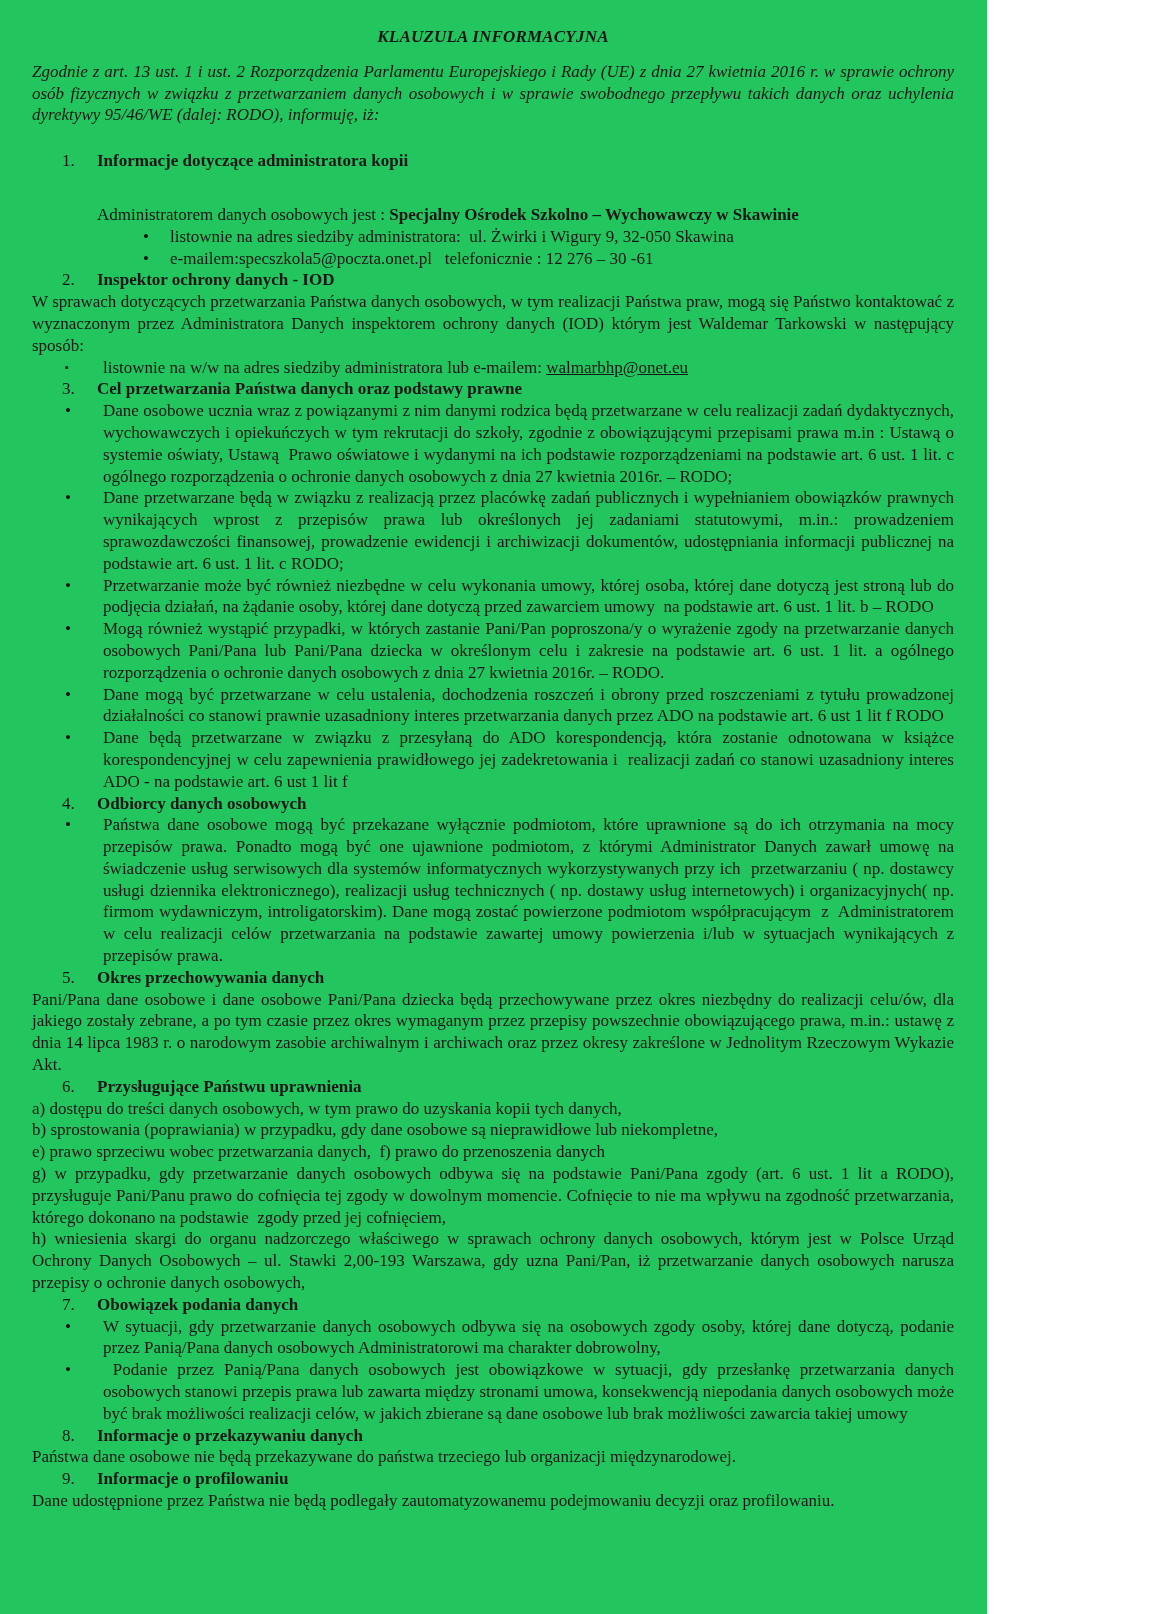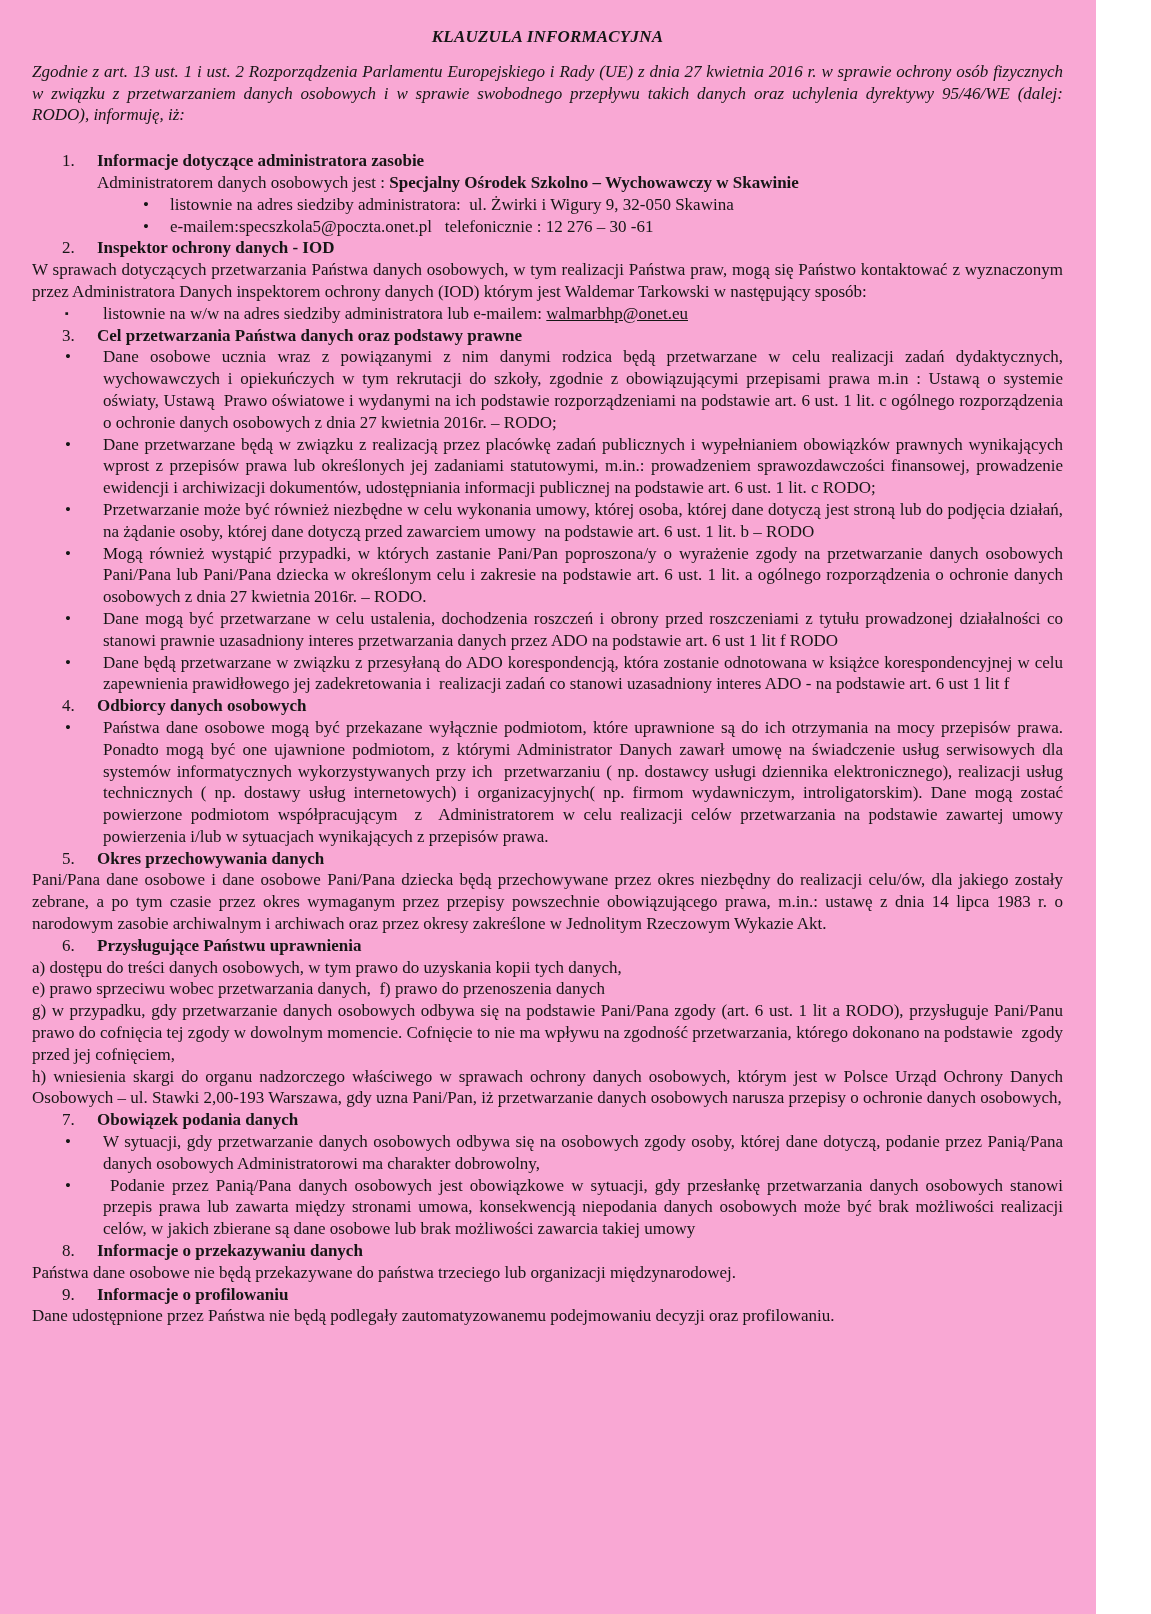--- a/index.html
+++ b/index.html
@@ -4,25 +4,25 @@
 <style>
   html,body{margin:0;padding:0;background:#ffffff;}
   body{
     width:1151px;
     font-family:"Liberation Serif","DejaVu Serif",serif;
     color:#161616;
     font-size:17px;
     line-height:21.8px;
   }
   .page{
-    width:1096px;
+    width:987px;
     min-height:1614px;
     box-sizing:border-box;
     padding:26px 33px 0 32px;
-    background:#f9a8d4;
+    background:#22c55e;
   }
   .doc-title{
     text-align:center;
     font-weight:bold;
     font-style:italic;
     margin-bottom:13px;
     letter-spacing:0.2px;
   }
   .blk{white-space:pre-wrap;}
   .intro{
@@ -36,20 +36,21 @@
   }
   .heading .num{
     flex:0 0 35px;
   }
   .heading .htext{
     font-weight:bold;
     flex:1;
   }
   .line1{
     margin-left:65px;
+    margin-top:32px;
   }
   .bullet-deep{
     display:flex;
     margin-left:111px;
   }
   .bullet-deep .marker{flex:0 0 27px;}
   .bullet, .square-bullet{
     display:flex;
     margin-left:33px;
   }
@@ -64,40 +65,41 @@
   .u{text-decoration:underline;}
   a.u{color:#161616;cursor:pointer;text-align:center;}
 </style>
 </head>
 <body>
 
 <div class="page">
   <div class="doc-title">KLAUZULA INFORMACYJNA</div>
   <div>
       <div class="blk intro"><span>Zgodnie z art. 13 ust. 1 i ust. 2 Rozporządzenia Parlamentu Europejskiego i Rady (UE) z dnia 27 kwietnia 2016 r. w sprawie ochrony osób fizycznych w związku z przetwarzaniem danych osobowych i w sprawie swobodnego przepływu takich danych oraz uchylenia dyrektywy 95/46/WE (dalej: RODO), informuję, iż:</span></div>
-      <div class="blk heading"><span class="num">1.</span><span class="htext">Informacje dotyczące administratora zasobie</span></div>
+      <div class="blk heading"><span class="num">1.</span><span class="htext">Informacje dotyczące administratora kopii</span></div>
       <div class="blk line1"><span>Administratorem danych osobowych jest : </span><span class="b">Specjalny Ośrodek Szkolno – Wychowawczy w Skawinie</span></div>
       <div class="blk bullet-deep"><span class="marker">•</span><div class="btext"><span>listownie na adres siedziby administratora:  ul. Żwirki i Wigury 9, 32-050 Skawina</span></div></div>
       <div class="blk bullet-deep"><span class="marker">•</span><div class="btext"><span>e-mailem:specszkola5@poczta.onet.pl   telefonicznie : 12 276 – 30 -61</span></div></div>
       <div class="blk heading"><span class="num">2.</span><span class="htext">Inspektor ochrony danych - IOD</span></div>
       <div class="blk para"><span>W sprawach dotyczących przetwarzania Państwa danych osobowych, w tym realizacji Państwa praw, mogą się Państwo kontaktować z wyznaczonym przez Administratora Danych inspektorem ochrony danych (IOD) którym jest Waldemar Tarkowski w następujący sposób:</span></div>
       <div class="blk square-bullet"><span class="marker">▪</span><div class="btext"><span>listownie na w/w na adres siedziby administratora lub e-mailem: </span><a class="u">walmarbhp@onet.eu</a></div></div>
       <div class="blk heading"><span class="num">3.</span><span class="htext">Cel przetwarzania Państwa danych oraz podstawy prawne</span></div>
       <div class="blk bullet"><span class="marker">•</span><div class="btext"><span>Dane osobowe ucznia wraz z powiązanymi z nim danymi rodzica będą przetwarzane w celu realizacji zadań dydaktycznych, wychowawczych i opiekuńczych w tym rekrutacji do szkoły, zgodnie z obowiązującymi przepisami prawa m.in : Ustawą o systemie oświaty, Ustawą  Prawo oświatowe i wydanymi na ich podstawie rozporządzeniami na podstawie art. 6 ust. 1 lit. c ogólnego rozporządzenia o ochronie danych osobowych z dnia 27 kwietnia 2016r. – RODO;</span></div></div>
       <div class="blk bullet"><span class="marker">•</span><div class="btext"><span>Dane przetwarzane będą w związku z realizacją przez placówkę zadań publicznych i wypełnianiem obowiązków prawnych wynikających wprost z przepisów prawa lub określonych jej zadaniami statutowymi, m.in.: prowadzeniem sprawozdawczości finansowej, prowadzenie ewidencji i archiwizacji dokumentów, udostępniania informacji publicznej na podstawie art. 6 ust. 1 lit. c RODO;</span></div></div>
       <div class="blk bullet"><span class="marker">•</span><div class="btext"><span>Przetwarzanie może być również niezbędne w celu wykonania umowy, której osoba, której dane dotyczą jest stroną lub do podjęcia działań, na żądanie osoby, której dane dotyczą przed zawarciem umowy  na podstawie art. 6 ust. 1 lit. b – RODO</span></div></div>
       <div class="blk bullet"><span class="marker">•</span><div class="btext"><span>Mogą również wystąpić przypadki, w których zastanie Pani/Pan poproszona/y o wyrażenie zgody na przetwarzanie danych osobowych Pani/Pana lub Pani/Pana dziecka w określonym celu i zakresie na podstawie art. 6 ust. 1 lit. a ogólnego rozporządzenia o ochronie danych osobowych z dnia 27 kwietnia 2016r. – RODO.</span></div></div>
       <div class="blk bullet"><span class="marker">•</span><div class="btext"><span>Dane mogą być przetwarzane w celu ustalenia, dochodzenia roszczeń i obrony przed roszczeniami z tytułu prowadzonej działalności co stanowi prawnie uzasadniony interes przetwarzania danych przez ADO na podstawie art. 6 ust 1 lit f RODO</span></div></div>
       <div class="blk bullet"><span class="marker">•</span><div class="btext"><span>Dane będą przetwarzane w związku z przesyłaną do ADO korespondencją, która zostanie odnotowana w książce korespondencyjnej w celu zapewnienia prawidłowego jej zadekretowania i  realizacji zadań co stanowi uzasadniony interes ADO - na podstawie art. 6 ust 1 lit f</span></div></div>
       <div class="blk heading"><span class="num">4.</span><span class="htext">Odbiorcy danych osobowych</span></div>
       <div class="blk bullet"><span class="marker">•</span><div class="btext"><span>Państwa dane osobowe mogą być przekazane wyłącznie podmiotom, które uprawnione są do ich otrzymania na mocy przepisów prawa. Ponadto mogą być one ujawnione podmiotom, z którymi Administrator Danych zawarł umowę na świadczenie usług serwisowych dla systemów informatycznych wykorzystywanych przy ich  przetwarzaniu ( np. dostawcy usługi dziennika elektronicznego), realizacji usług technicznych ( np. dostawy usług internetowych) i organizacyjnych( np. firmom wydawniczym, introligatorskim). Dane mogą zostać powierzone podmiotom współpracującym  z  Administratorem w celu realizacji celów przetwarzania na podstawie zawartej umowy powierzenia i/lub w sytuacjach wynikających z przepisów prawa.</span></div></div>
       <div class="blk heading"><span class="num">5.</span><span class="htext">Okres przechowywania danych</span></div>
       <div class="blk para"><span>Pani/Pana dane osobowe i dane osobowe Pani/Pana dziecka będą przechowywane przez okres niezbędny do realizacji celu/ów, dla jakiego zostały zebrane, a po tym czasie przez okres wymaganym przez przepisy powszechnie obowiązującego prawa, m.in.: ustawę z dnia 14 lipca 1983 r. o narodowym zasobie archiwalnym i archiwach oraz przez okresy zakreślone w Jednolitym Rzeczowym Wykazie Akt.</span></div>
       <div class="blk heading"><span class="num">6.</span><span class="htext">Przysługujące Państwu uprawnienia</span></div>
       <div class="blk para"><span>a) dostępu do treści danych osobowych, w tym prawo do uzyskania kopii tych danych,</span></div>
+      <div class="blk para"><span>b) sprostowania (poprawiania) w przypadku, gdy dane osobowe są nieprawidłowe lub niekompletne,</span></div>
       <div class="blk para"><span>e) prawo sprzeciwu wobec przetwarzania danych,  f) prawo do przenoszenia danych</span></div>
       <div class="blk para"><span>g) w przypadku, gdy przetwarzanie danych osobowych odbywa się na podstawie Pani/Pana zgody (art. 6 ust. 1 lit a RODO), przysługuje Pani/Panu prawo do cofnięcia tej zgody w dowolnym momencie. Cofnięcie to nie ma wpływu na zgodność przetwarzania, którego dokonano na podstawie  zgody przed jej cofnięciem,</span></div>
       <div class="blk para"><span>h) wniesienia skargi do organu nadzorczego właściwego w sprawach ochrony danych osobowych, którym jest w Polsce Urząd Ochrony Danych Osobowych – ul. Stawki 2,00-193 Warszawa, gdy uzna Pani/Pan, iż przetwarzanie danych osobowych narusza przepisy o ochronie danych osobowych,</span></div>
       <div class="blk heading"><span class="num">7.</span><span class="htext">Obowiązek podania danych</span></div>
       <div class="blk bullet"><span class="marker">•</span><div class="btext"><span>W sytuacji, gdy przetwarzanie danych osobowych odbywa się na osobowych zgody osoby, której dane dotyczą, podanie przez Panią/Pana danych osobowych Administratorowi ma charakter dobrowolny,</span></div></div>
       <div class="blk bullet"><span class="marker">•</span><div class="btext"><span> Podanie przez Panią/Pana danych osobowych jest obowiązkowe w sytuacji, gdy przesłankę przetwarzania danych osobowych stanowi przepis prawa lub zawarta między stronami umowa, konsekwencją niepodania danych osobowych może być brak możliwości realizacji celów, w jakich zbierane są dane osobowe lub brak możliwości zawarcia takiej umowy</span></div></div>
       <div class="blk heading"><span class="num">8.</span><span class="htext">Informacje o przekazywaniu danych</span></div>
       <div class="blk para"><span>Państwa dane osobowe nie będą przekazywane do państwa trzeciego lub organizacji międzynarodowej.</span></div>
       <div class="blk heading"><span class="num">9.</span><span class="htext">Informacje o profilowaniu</span></div>
       <div class="blk para"><span>Dane udostępnione przez Państwa nie będą podlegały zautomatyzowanemu podejmowaniu decyzji oraz profilowaniu.</span></div>

